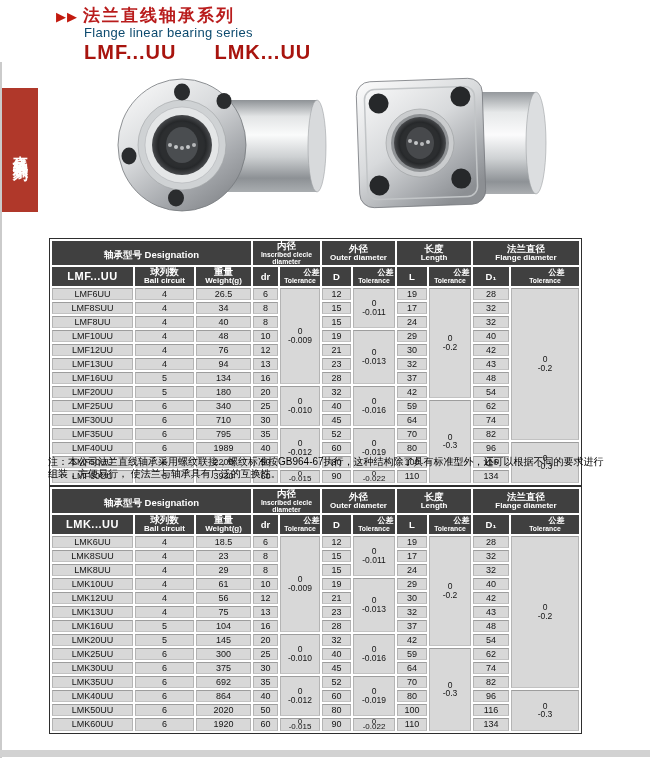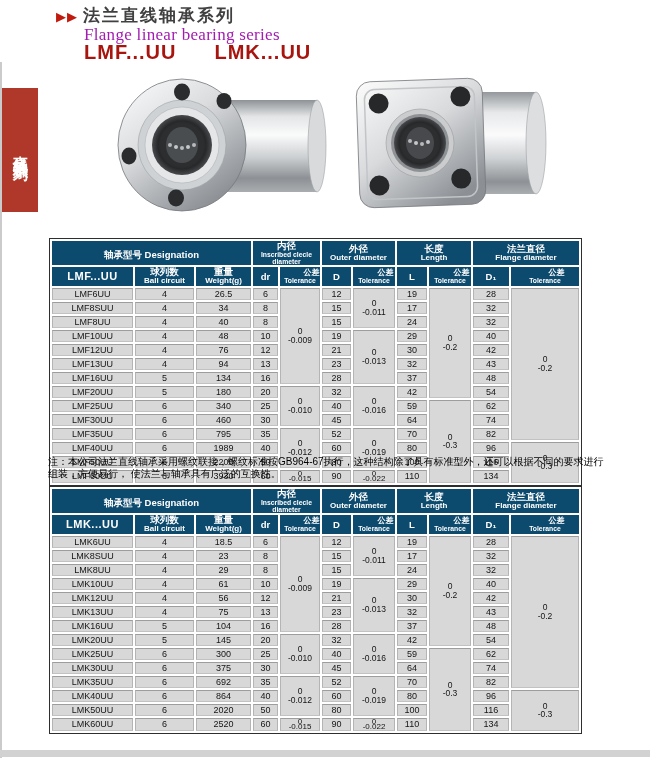--- a/index.html
+++ b/index.html
@@ -9,22 +9,22 @@
     background: #ffffff;
     font-family: "Liberation Sans", sans-serif;
     overflow: hidden;
   }
   
   .left-line   { position:absolute; left:0; top:62px; width:2px; height:696px; background:#cbcbcb; }
   .bottom-band { position:absolute; left:0; top:750px; width:650px; height:7px; background:#d2d2d2; }
 
   
   .arrows { position:absolute; left:56px; top:9px; font-size:13px; color:#c2190e; letter-spacing:1px; }
-  .title-zh { position:absolute; left:83px; top:4px; font-size:17px; font-weight:bold; letter-spacing:2px; color:#404040; }
-  .title-en { position:absolute; left:84px; top:25px; font-size:17px; color:#a21caf; letter-spacing:0.3px;font-family:Liberation Serif, serif; }
+  .title-zh { position:absolute; left:83px; top:4px; font-size:17px; font-weight:bold; letter-spacing:2px; color:#b91c1c; }
+  .title-en { position:absolute; left:84px; top:25px; font-size:13px; color:#0c4a6e; letter-spacing:0.3px; }
   .series-row { position:absolute; left:84px; top:41px; display:flex; gap:38px; }
   .series-row span { font-size:20px; font-weight:bold; color:#a8140e; letter-spacing:1px; }
 
   
   .sidebar-tab {
     position:absolute; left:2px; top:88px; width:36px; height:124px;
     background:#b0382a; display:flex; align-items:center; justify-content:center;
   }
   .sidebar-tab span {
     writing-mode: vertical-rl; text-orientation: upright;
@@ -45,21 +45,21 @@
   table.spec {
     position:absolute; left:49px;
     border-collapse:separate; border-spacing:2px;
     background:#fff; border:1px solid #2e2e2e;
     table-layout:fixed;
   }
   #table-lmf { top:238px; }
   #table-lmk { top:486px; }
 
   .spec th {
-    background:#0c4a6e; color:#fff; font-weight:bold;
+    background:#404040; color:#fff; font-weight:bold;
     text-align:center; vertical-align:middle; padding:0;
   }
   .spec tr.gh th { height:23px; }
   .spec tr.sh th { height:18px; }
   .spec .zh  { font-size:9.5px; line-height:10px; }
   .spec .en  { font-size:8px;   line-height:8.5px; font-weight:bold;text-align:center; }
   .spec .sen { font-size:6.8px; line-height:7px;  font-weight:bold; }
   .spec .model-h { font-size:11px; letter-spacing:0.5px; }
   .spec .sym { font-size:9.5px; }
   .spec .tzh { font-size:8px; line-height:8px;padding-left:23px; }
@@ -357,21 +357,21 @@
         <td>59</td>
         <td rowspan="6" class="tol">
           <div>0</div>
           <div>-0.3</div>
         </td>
         <td>62</td>
       </tr>
       <tr>
         <td>LMF30UU</td>
         <td>6</td>
-        <td>460</td>
+        <td>710</td>
         <td>30</td>
         <td>45</td>
         <td>64</td>
         <td>74</td>
       </tr>
       <tr>
         <td>LMF35UU</td>
         <td>6</td>
         <td>795</td>
         <td>35</td>
@@ -656,21 +656,21 @@
         <td>6</td>
         <td>2020</td>
         <td>50</td>
         <td>80</td>
         <td>100</td>
         <td>116</td>
       </tr>
       <tr>
         <td>LMK60UU</td>
         <td>6</td>
-        <td>2520</td>
+        <td>1920</td>
         <td>60</td>
         <td rowspan="1" class="tol squeeze">
           <div>0</div>
           <div>-0.015</div>
         </td>
         <td>90</td>
         <td rowspan="1" class="tol squeeze">
           <div>0</div>
           <div>-0.022</div>
         </td>

